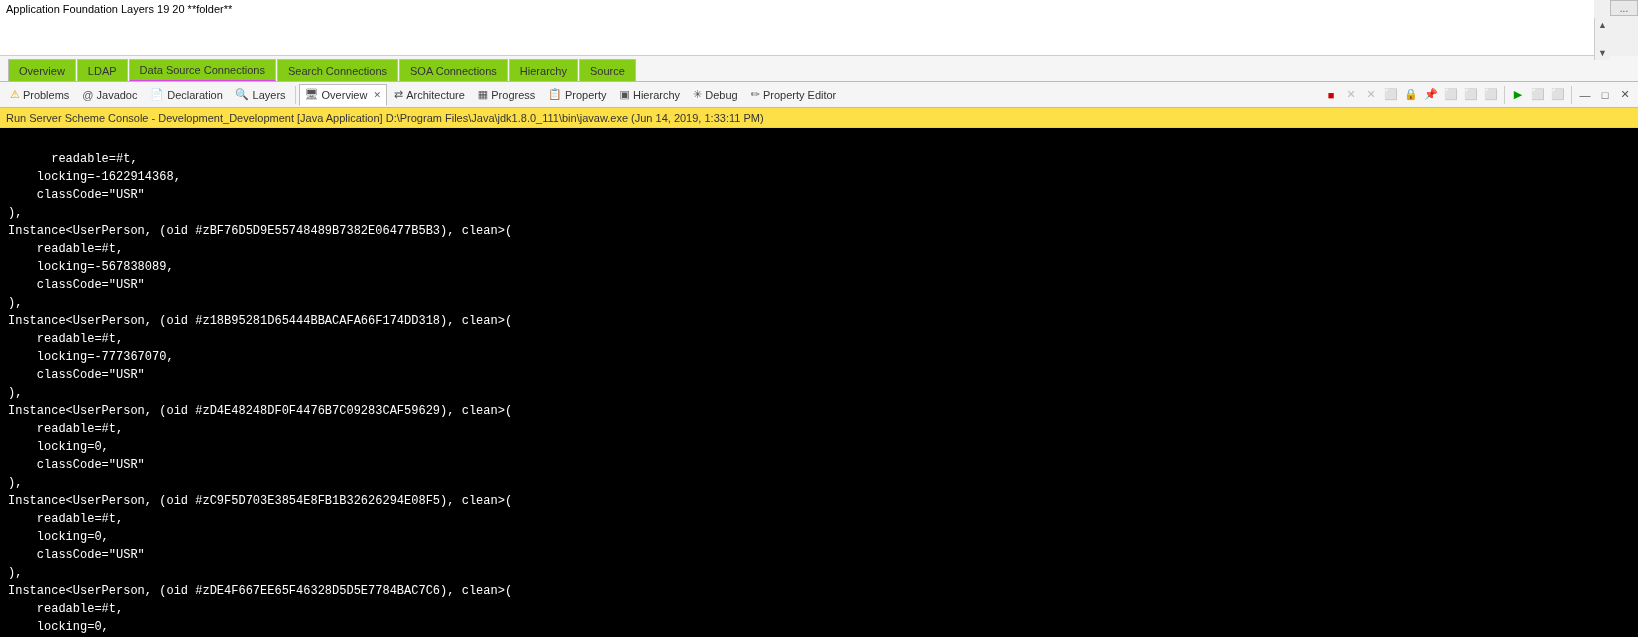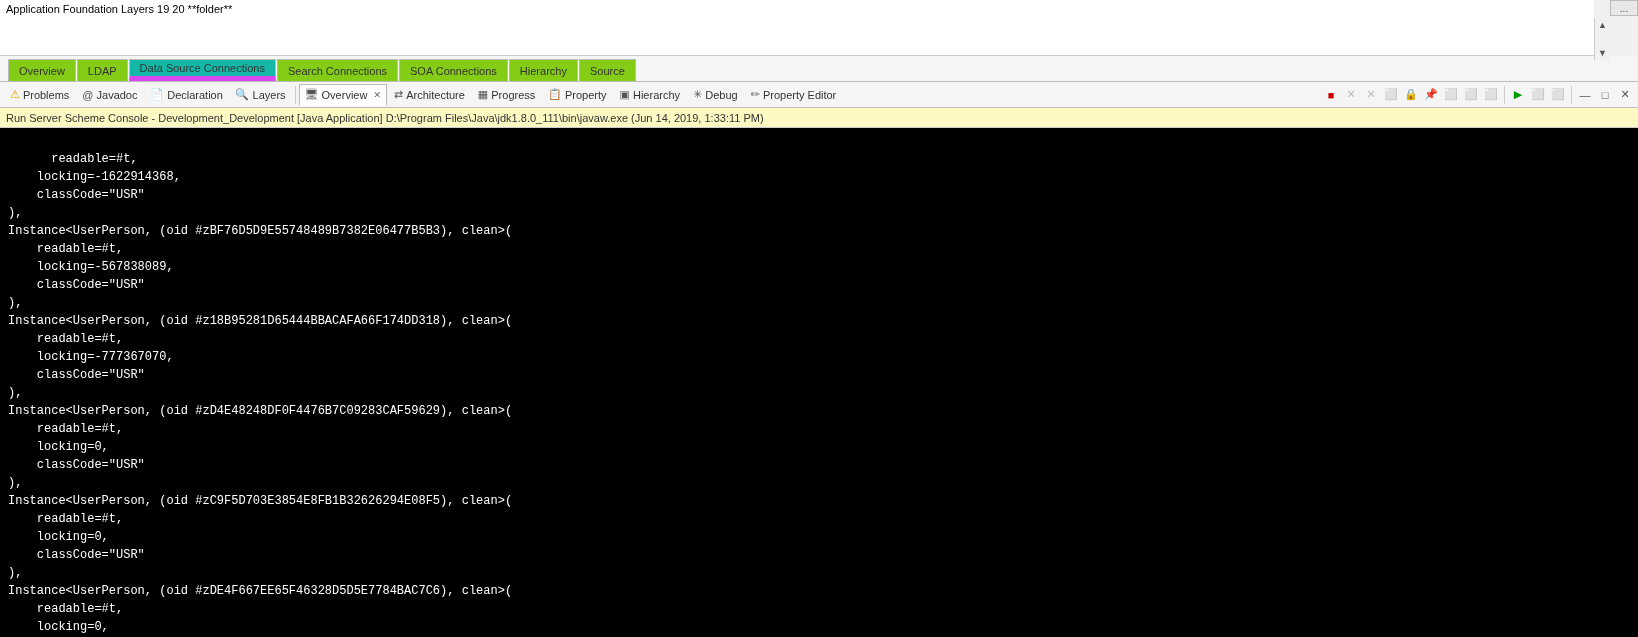--- a/index.html
+++ b/index.html
@@ -21,22 +21,22 @@
       background: #84cc16;
       cursor: pointer;
       font-size: 11px;
       color: #333;
       margin-right: 1px;
       height: 22px;
       display: flex;
       align-items: center;
     }
     .top-tab.active {
-      background: #14b8a6;
-      border-bottom: 5px solid #d946ef;
+      background: #84cc16;
+      border-bottom: 1px solid #d946ef;
       z-index: 1;
     }
 
     
     .console-toolbar {
       background: #f5f5f5;
       border-bottom: 1px solid #bbb;
       display: flex;
       align-items: center;
       height: 26px;
@@ -80,21 +80,21 @@
       cursor: pointer;
       color: #555;
       font-size: 11px;
       border: 1px solid transparent;
     }
     .toolbar-btn.red { color: #c00; }
     .toolbar-btn.disabled { color: #bbb; cursor: default; }
 
     
     .run-info {
-      background: #fef9c3;
+      background: #fde047;
       border-bottom: 1px solid #ccc;
       padding: 2px 6px;
       font-size: 11px;
       color: #333;
       height: 20px;
       display: flex;
       align-items: center;
     }
 
     

